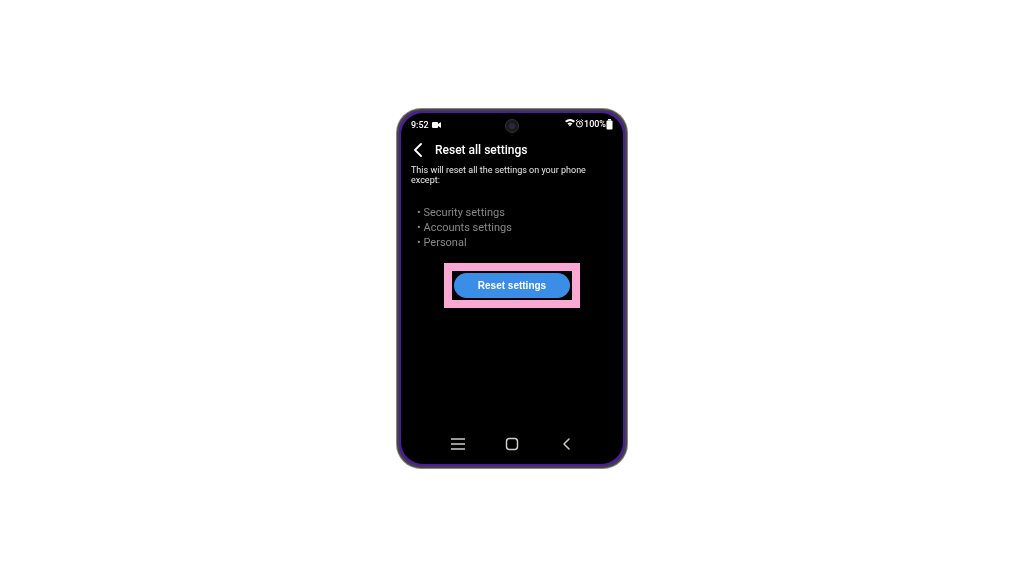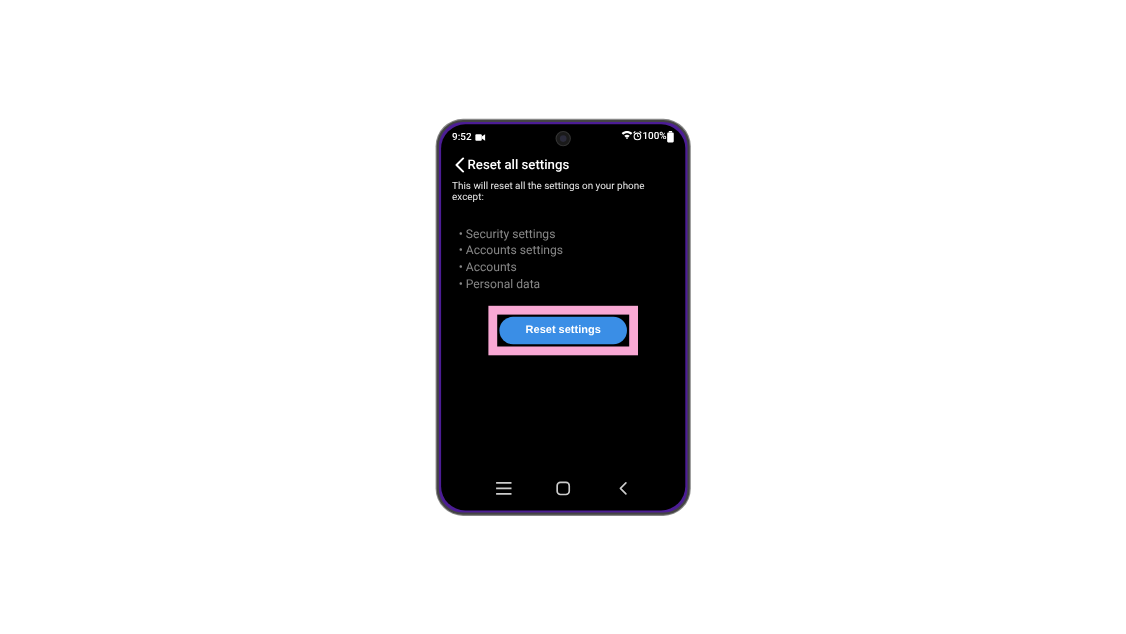--- a/index.html
+++ b/index.html
@@ -68,20 +68,21 @@
       padding: 0 10px;
       font-size: 9px;
       font-weight: 500;
     }
     .status-left { display: flex; align-items: center; gap: 3px; }
     .status-right { display: flex; align-items: flex-start; gap: 0; }
     .mini-icon { display: inline-flex; align-items: center; }
     .header {
       display: flex;
       align-items: center;
+      gap: 10px;
       padding: 6px 10px 8px 10px;
       text-align: center;
     }
     .back-chevron {
       width: 14px; height: 14px;
       display: flex; align-items: center; justify-content: center;
     }
     .header-title {
       font-size: 12px;
       font-weight: 500;
@@ -190,22 +191,21 @@
           </svg>
       </div>
       <div class="header-title">Reset all settings</div>
     </div>
 
     <div class="content">
       <p class="desc">This will reset all the settings on your phone except:</p>
       <ul class="except-list">
         <li>Security settings</li>
         <li>Accounts settings</li>
-        <li>Accounts</li>
-        <li>Personal data</li>
+        <li>Personal</li>
       </ul>
       <div class="button-wrap">
         <div class="highlight-box">
           <button class="reset-button">Reset settings</button>
         </div>
       </div>
     </div>
 
     <div class="nav-bar">
       <div class="nav-item">

